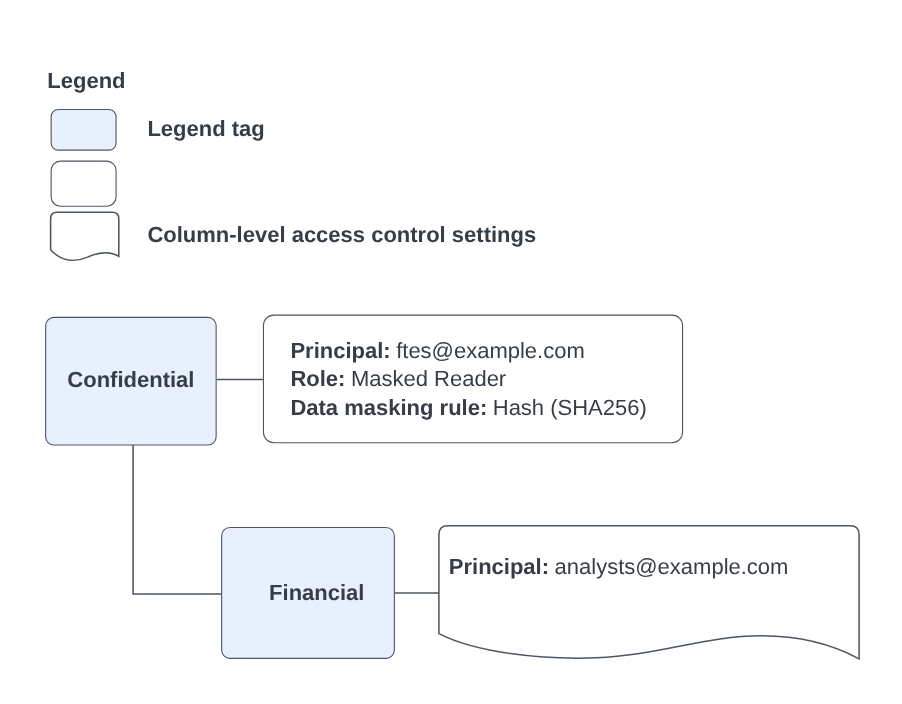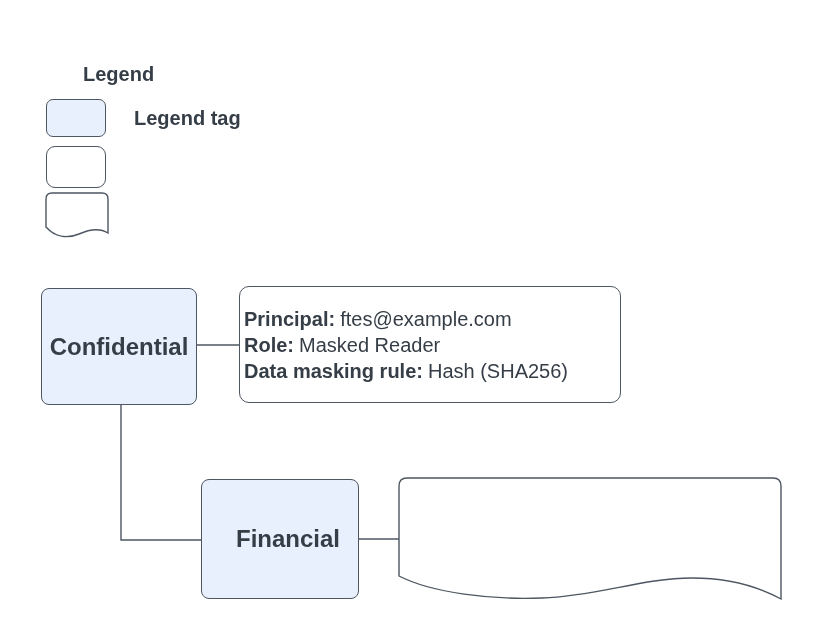--- a/index.html
+++ b/index.html
@@ -11,50 +11,50 @@
     position:relative;
     overflow:hidden;
   }
   .stage{position:absolute;inset:0;width:820px;height:640px;}
   svg.overlay{position:absolute;left:0;top:0;width:820px;height:640px;}
 
   .abs{position:absolute;}
 
   .legend-title{
     left:43px;top:63px;
-    font-size:20px;font-weight:bold;margin-left:40px;
+    font-size:20px;font-weight:bold;
   }
   .swatch{
     box-sizing:border-box;
     border:1.5px solid #4d5661;
     background:#ffffff;
   }
   .swatch.tag{background:#e8f0fe;}
   .legend-label{
     left:134px;
     display:flex;align-items:center;
     font-size:20px;font-weight:bold;
     white-space:nowrap;
   }
 
   .node{
     box-sizing:border-box;
     background:#e8f0fe;
     border:1.5px solid #4d5661;
     border-radius:8px;
     display:flex;align-items:center;justify-content:center;
-    font-size:24px;font-weight:bold;
+    font-size:20px;font-weight:bold;
   }
   .policy-box{
     box-sizing:border-box;
     background:#ffffff;
     border:1.5px solid #4d5661;
     border-radius:10px;
     display:flex;flex-direction:column;justify-content:center;
-    padding-left:4px;
+    padding-left:24px;
     font-size:20px;line-height:26px;
     white-space:nowrap;
   }
   .doc-text{
     font-size:20px;line-height:26px;
     white-space:nowrap;
   }
   .b{font-weight:bold;margin-right:5px;}
 </style>
 </head>
@@ -79,20 +79,21 @@
              C 492 600 432 593 399 576 L 399 486 Q 399 478 407 478 Z" fill="#ffffff" stroke="#4d5661" stroke-width="1.4"></path>
   </svg>
 
   <div class="abs legend-title">Legend</div>
 
   <div class="abs swatch tag" style="left:46px;top:99px;width:60px;height:38px;border-radius:7px;"></div>
   <div class="abs legend-label" style="top:99px;height:38px;">Legend tag</div>
 
   <div class="abs swatch" style="left:46px;top:146px;width:60px;height:42px;border-radius:9px;"></div>
 
+  <div class="abs legend-label" style="top:193px;height:43px;">Column-level access control settings</div>
 
   <div class="abs node" style="left:41px;top:288px;width:156px;height:117px;">
     <span>Confidential</span>
   </div>
 
   <div class="abs policy-box" style="left:239px;top:286px;width:382px;height:117px;">
     <div>
       <span class="b">Principal:</span><span>ftes@example.com</span>
     </div>
     <div>
@@ -101,15 +102,18 @@
     <div>
       <span class="b">Data masking rule:</span><span>Hash (SHA256)</span>
     </div>
   </div>
 
   <div class="abs node" style="left:201px;top:479px;width:158px;height:120px;padding-left:16px;">
     <span>Financial</span>
   </div>
 
   <div class="abs doc-text" style="left:408px;top:503px;">
+    <div>
+      <span class="b">Principal:</span><span>analysts@example.com</span>
+    </div>
   </div>
 
 </div>
 
 </body></html>

